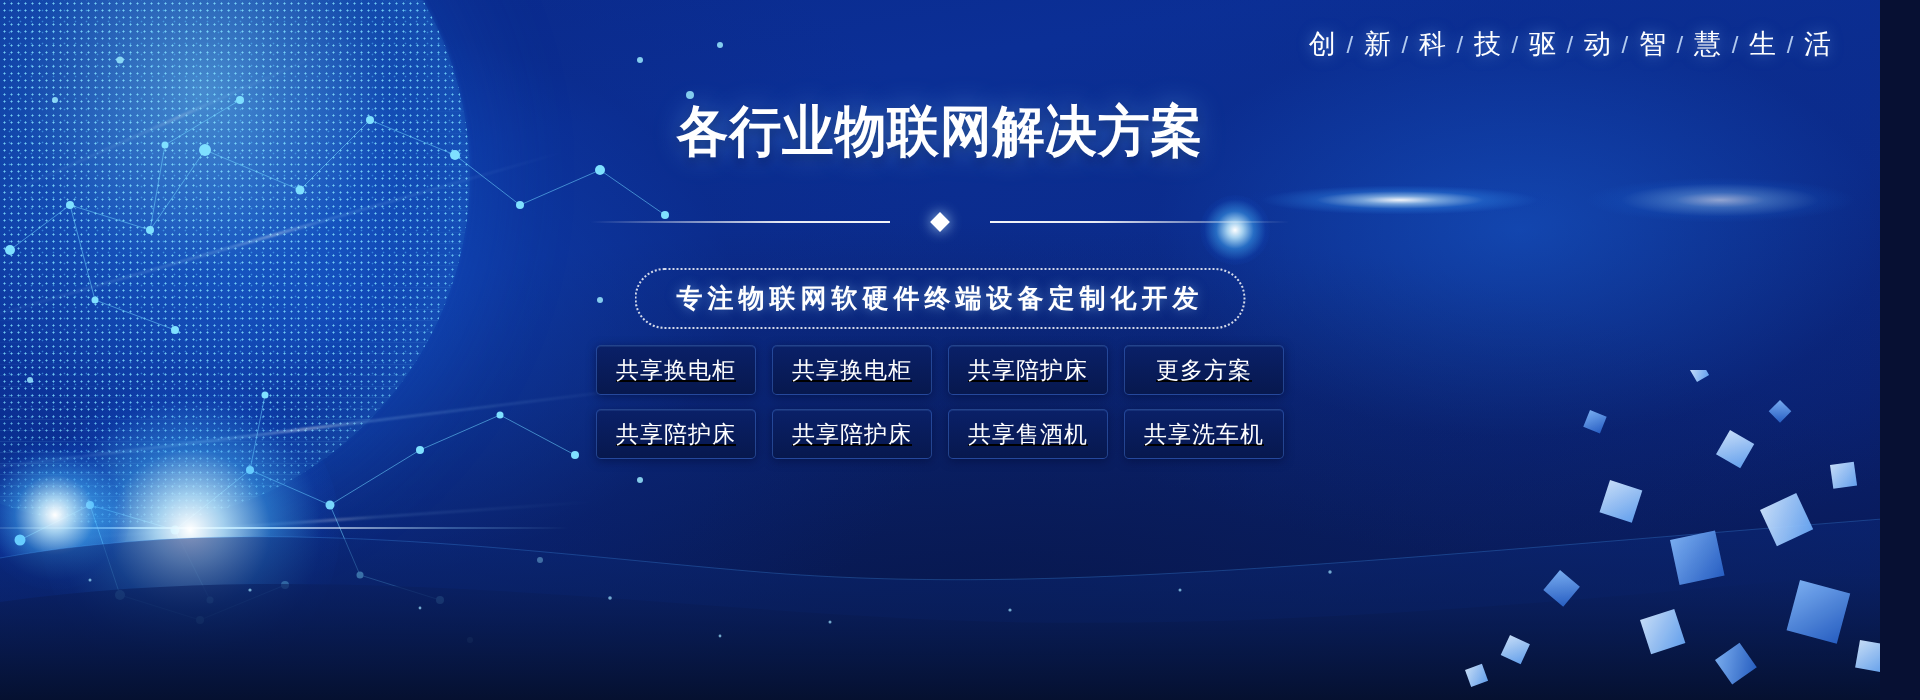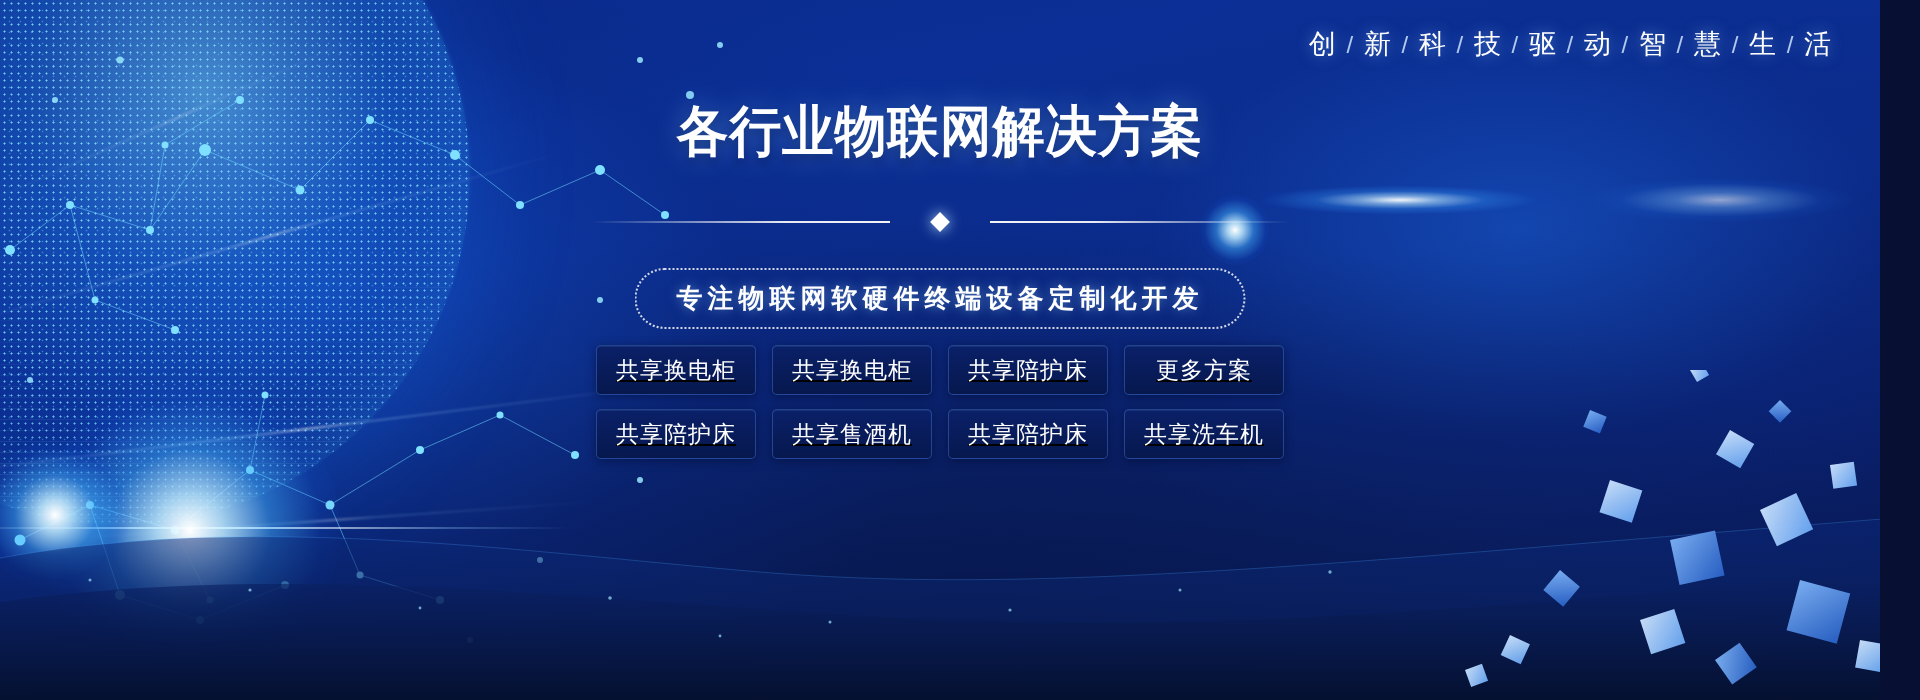--- a/index.html
+++ b/index.html
@@ -329,20 +329,20 @@
 
     <div class="tags">
       <div class="tag-row" id="tag-row-1">
           <div class="tag">共享换电柜</div>
           <div class="tag">共享换电柜</div>
           <div class="tag">共享陪护床</div>
           <div class="tag">更多方案</div>
         </div>
       <div class="tag-row" id="tag-row-2">
           <div class="tag">共享陪护床</div>
+          <div class="tag">共享陪护床</div>
           <div class="tag">共享售酒机</div>
-          <div class="tag">共享陪护床</div>
           <div class="tag">共享洗车机</div>
         </div>
     </div>
 
   </div>
 </div>
 
 </body></html>

